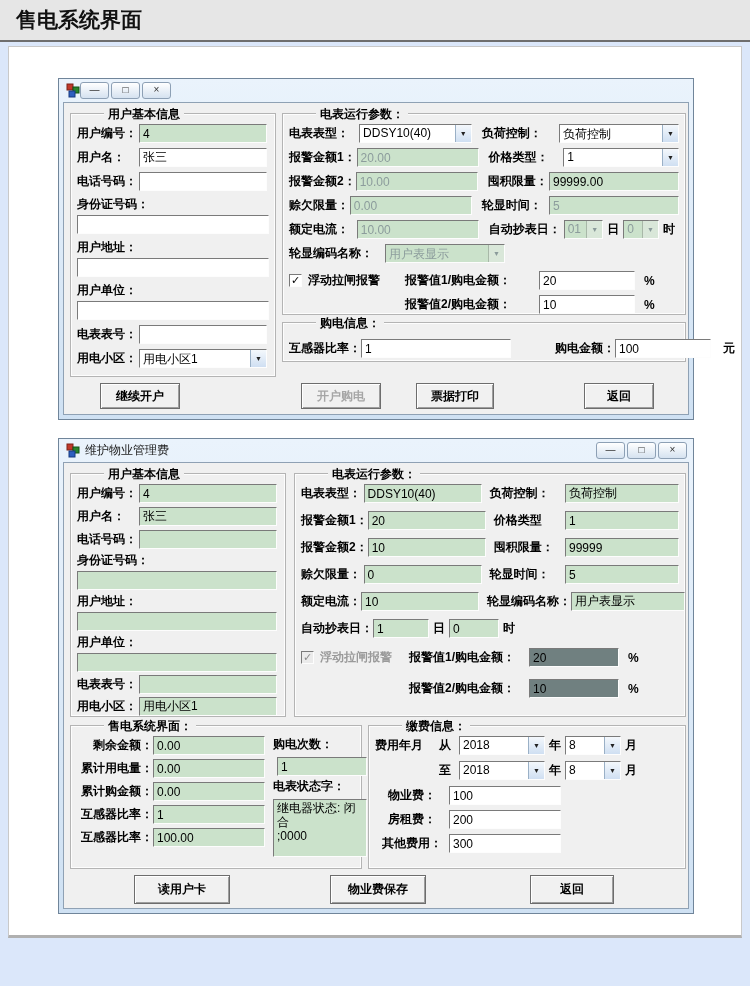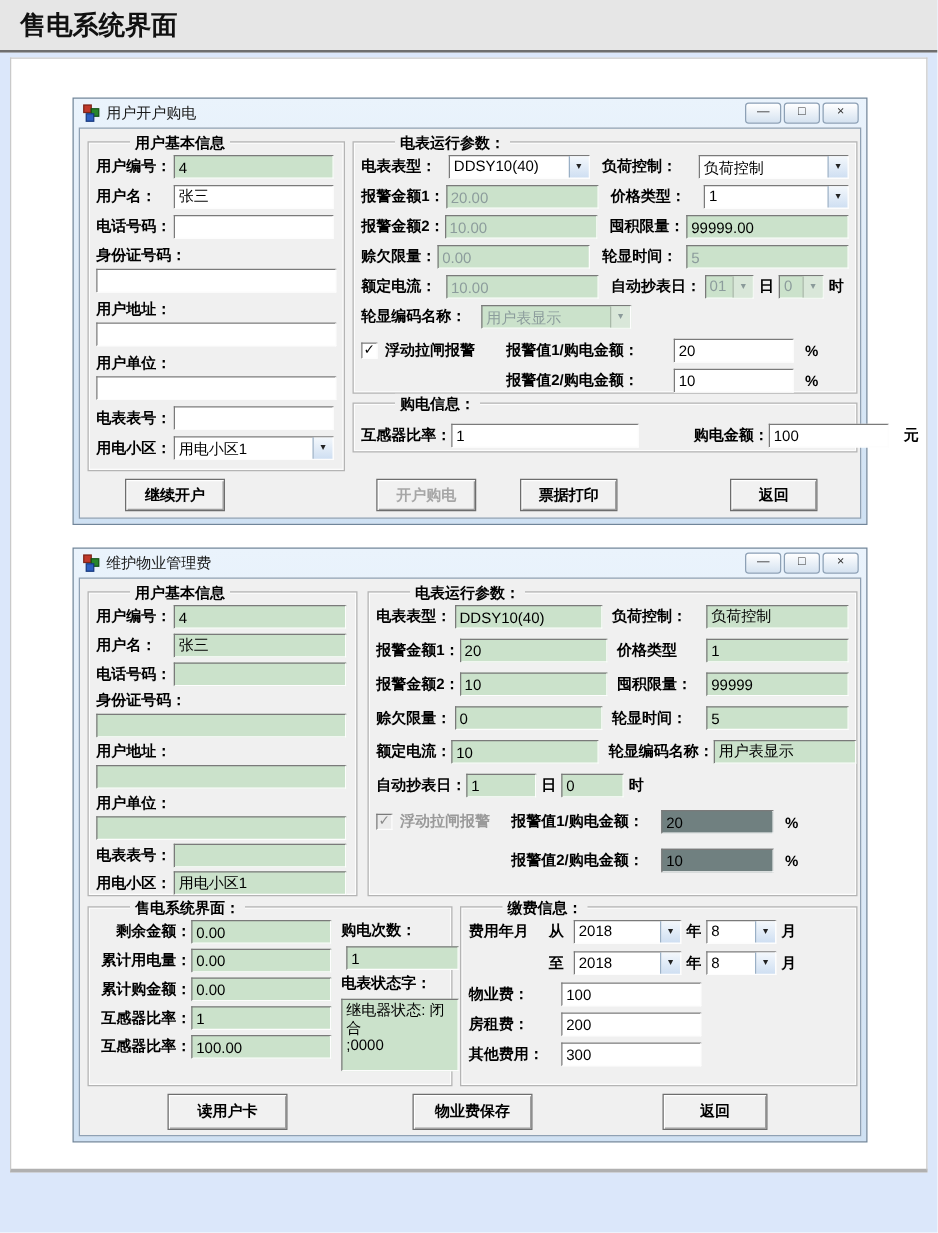--- a/index.html
+++ b/index.html
@@ -105,21 +105,21 @@
   .lbl-c2 { width: 94px; margin-left: 8px; } .in-c2 { width: 114px; }
   .in-day { width: 44px; } .in-hour { width: 40px; } .sfx { margin: 0 4px; }
   .cbcol { display: flex; align-items: center; width: 116px; }
   .lbl-ratio { width: 134px; } .in-ratio { width: 96px; } .pct { margin-left: 9px; }
   .lbl-p { width: 78px; } .in-p1 { width: 150px; }
   .lbl-p2 { width: 70px; margin-left: 44px; } .in-p2 { width: 96px; } .yuan { margin-left: 12px; }
   .lbl-card { width: 80px; text-align: right; } .in-card { width: 112px; }
   .col2x { margin-left: 8px; }
   .lbl-pay { width: 64px; } .fromto { width: 20px; }
   .in-year { width: 86px; } .in-month { width: 56px; }
-  .lbl-fee { width: 74px; text-align: left; } .in-fee { width: 112px; }
+  .lbl-fee { width: 74px; text-align: center; } .in-fee { width: 112px; }
   
   .g1-basic    { left: 6px;  top: 10px;  width: 206px; height: 264px; }
   .g1-params   { left: 218px; top: 10px; width: 404px; height: 202px; }
   .g1-purchase { left: 218px; top: 219px; width: 404px; height: 40px; }
   
   .g2-basic   { left: 6px;  top: 10px;  width: 216px; height: 244px; }
   .g2-params  { left: 230px; top: 10px; width: 392px; height: 244px; }
   .g2-card    { left: 6px;  top: 262px; width: 292px; height: 144px; }
   .g2-payment { left: 304px; top: 262px; width: 318px; height: 144px; }
 </style>
@@ -134,21 +134,20 @@
 
   <div class="win win1">
     <div class="titlebar">
       <span class="appicon">
         <svg width="15" height="15" viewBox="0 0 15 15">
           <rect x="2" y="1" width="6" height="6" fill="#c0392b" stroke="#7d2418"></rect>
           <rect x="8" y="4" width="6" height="6" fill="#27862c" stroke="#145217"></rect>
           <rect x="4" y="8" width="6" height="6" fill="#2e5fc0" stroke="#173a80"></rect>
         </svg>
       </span>
-      <span class="wtitle">用户开户购电</span>
       <span class="winbtns">
         <span class="winbtn">—</span>
         <span class="winbtn">□</span>
         <span class="winbtn">×</span>
       </span>
     </div>
     <div class="client">
 
       <div class="group g1-basic">
         <div class="legend">用户基本信息</div>

